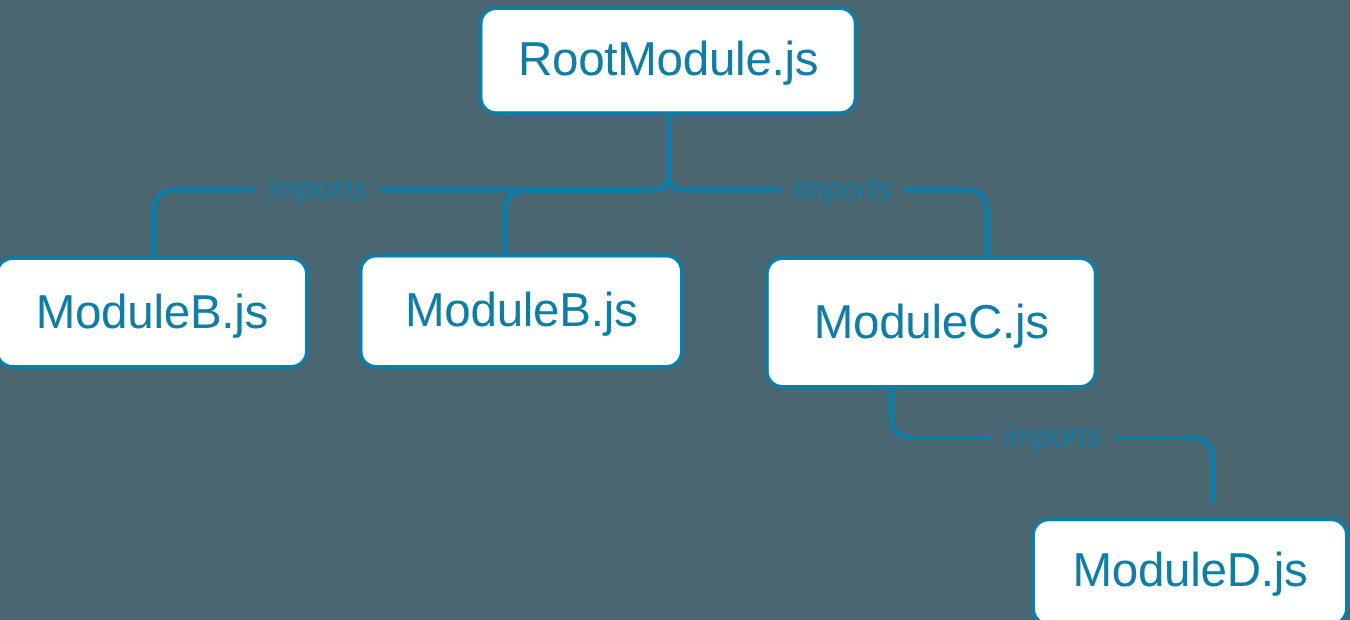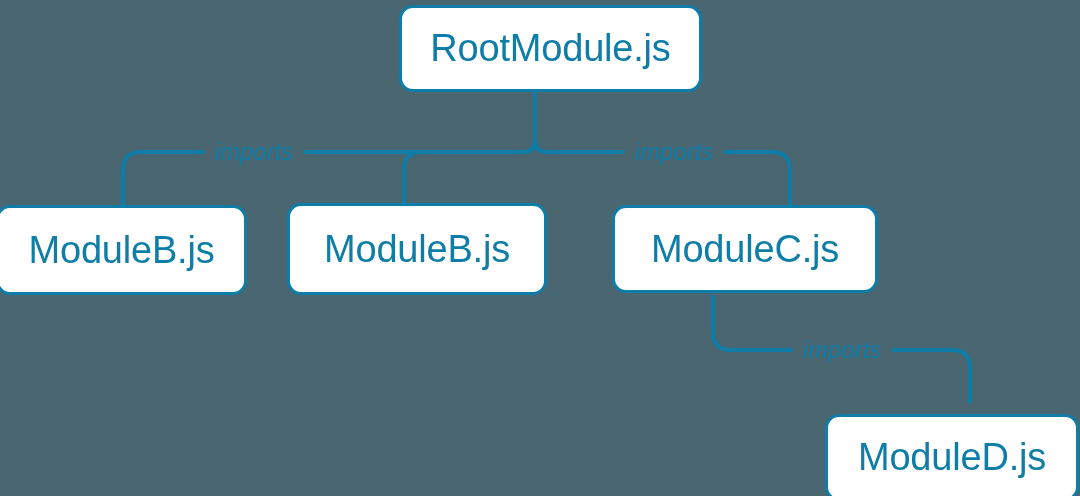--- a/index.html
+++ b/index.html
@@ -49,24 +49,24 @@
     color: #0e7da8;
     font-size: 24px;
     font-weight: 400;
     white-space: nowrap;
     background: #4a6670;
     padding: 0 10px;
     z-index: 3;
     transform: translate(-50%, -50%);
     font-style: italic;
   }
-  #node-root      { left: 383px; top: 5px;   width: 303px; height: 87px; margin-left: 16px; }
+  #node-root      { left: 383px; top: 5px;   width: 303px; height: 87px; }
   #node-a         { left: -4px;  top: 205px; width: 251px; height: 90px; }
   #node-b         { left: 287px; top: 203px; width: 260px; height: 92px; }
-  #node-c         { left: 612px; top: 205px; width: 266px; height: 88px; }
+  #node-c         { left: 612px; top: 205px; width: 266px; height: 106px; }
   #node-d         { left: 825px; top: 414px; width: 254px; height: 87px; }
 </style>
 </head>
 <body>
 
 <div id="diagram-canvas">
 
   <svg id="connector-layer" viewBox="0 0 1080 496" width="1080" height="496" aria-hidden="true">
     <g fill="none" stroke="#0e7da8" stroke-width="4" stroke-linecap="butt">
 

